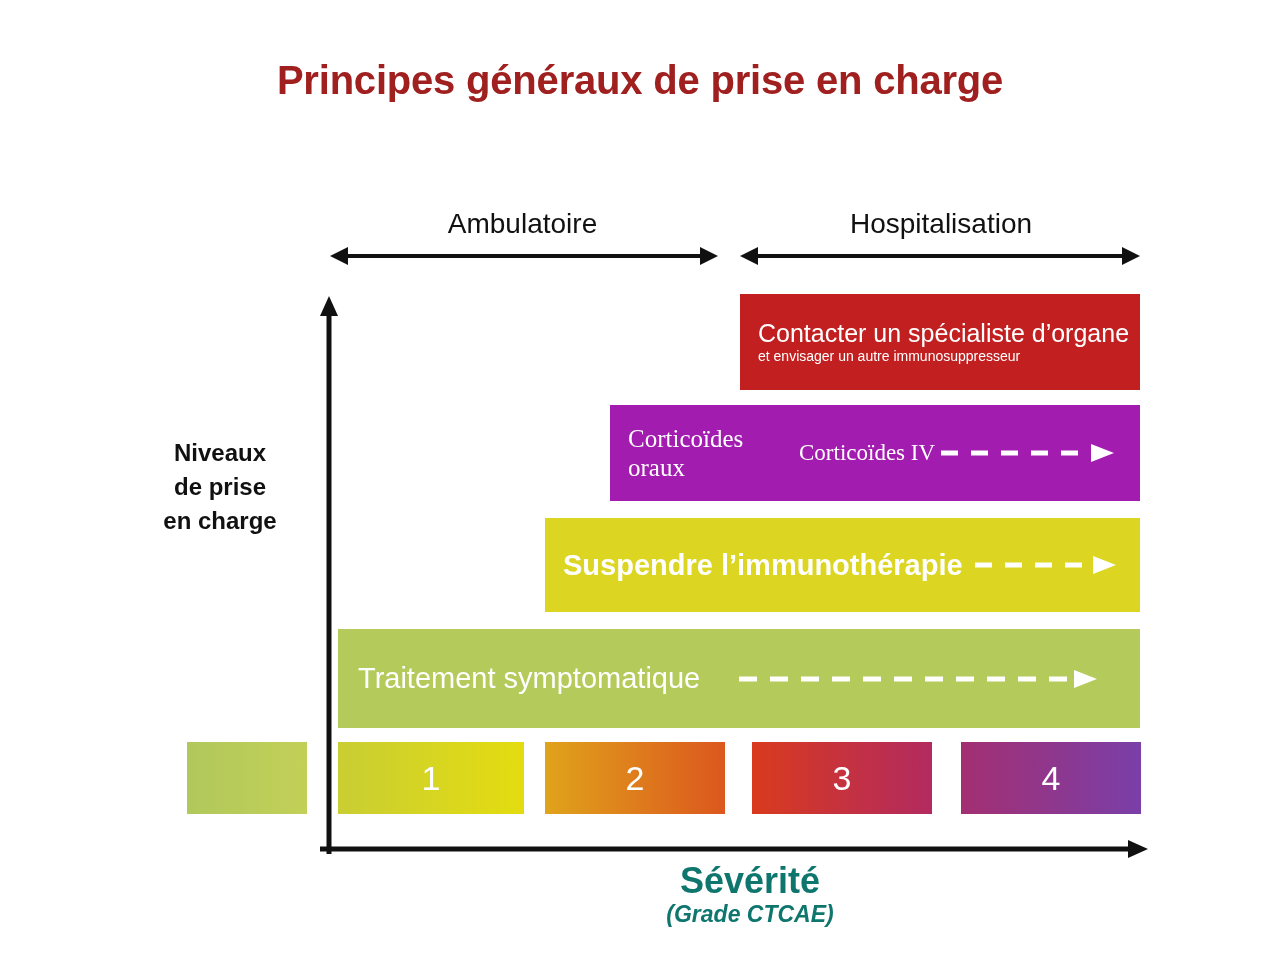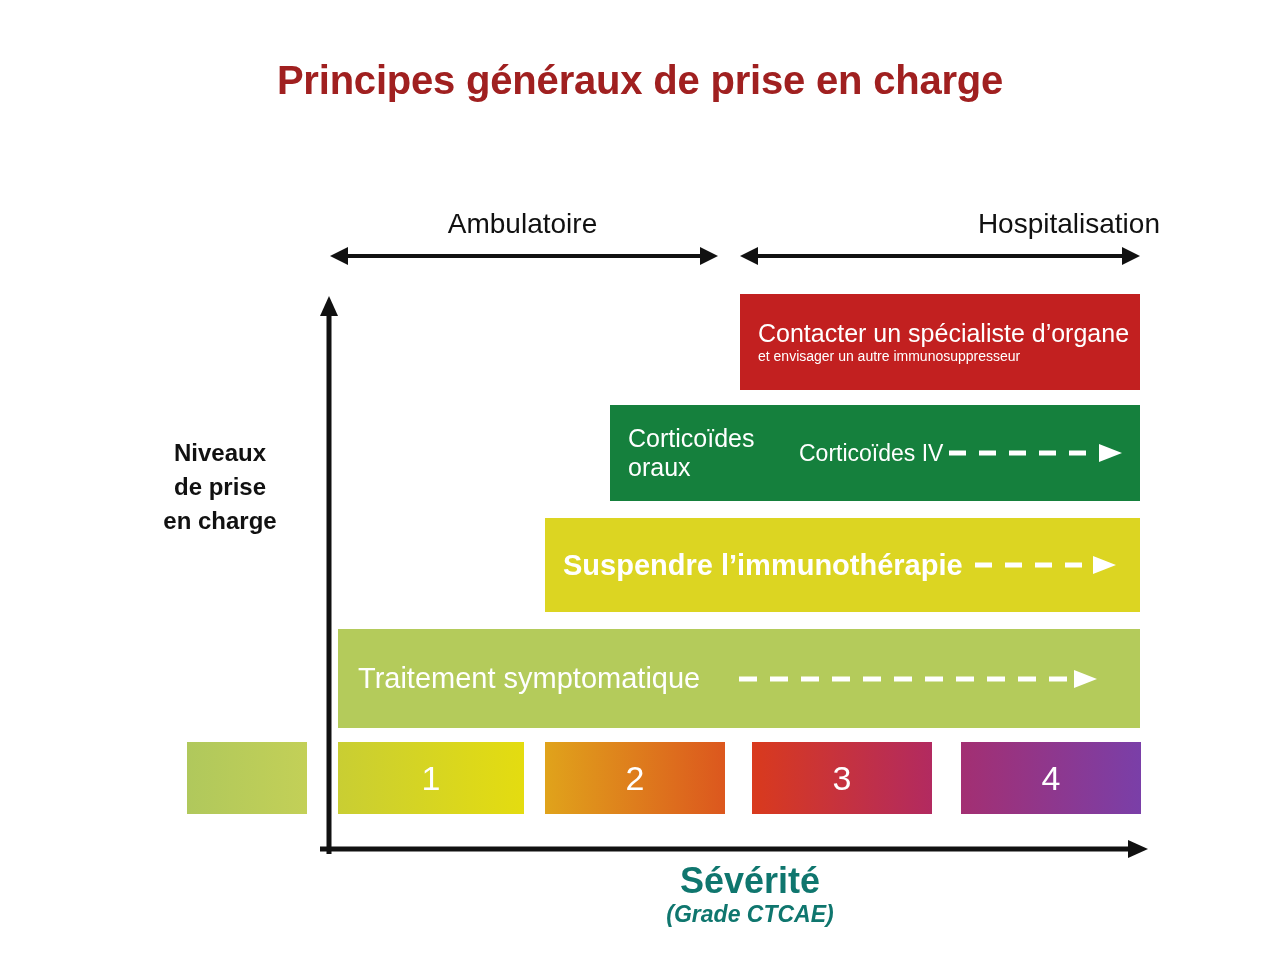--- a/index.html
+++ b/index.html
@@ -85,21 +85,21 @@
 
   
   .level-bar {
     position: absolute;
     display: flex;
     align-items: center;
     color: #ffffff;
     box-sizing: border-box;
   }
   .bar-red    { background: #C22020; }
-  .bar-orange { background: #15803d; }
+  .bar-orange { background: #a21caf; font-family: Liberation Serif, serif; }
   .bar-yellow { background: #DCD522; }
   .bar-green  { background: #B4CB5B; }
 
   .bar-text-main {
     font-size: 25px;
     line-height: 1.18;
     white-space: pre-line;
   }
   .bar-text-sub {
     font-size: 14px;
@@ -145,21 +145,21 @@
 <div class="phase-label" style="left:335px; top:208px; width:375px;">Ambulatoire</div>
 
 <div class="phase-arrow" style="left:330px; top:245px; width:388px;">
   <svg width="388" height="22" viewBox="0 0 388 22">
     <line x1="14" y1="11" x2="374" y2="11" stroke="#111111" stroke-width="4"></line>
     <polygon points="0,11 18,2 18,20" fill="#111111"></polygon>
     <polygon points="388,11 370,2 370,20" fill="#111111"></polygon>
   </svg>
 </div>
 
-<div class="phase-label" style="left:762px; top:208px; width:398px;text-align:right;">Hospitalisation</div>
+<div class="phase-label" style="left:742px; top:208px; width:398px;">Hospitalisation</div>
 
 <div class="phase-arrow" style="left:740px; top:245px; width:400px;">
   <svg width="400" height="22" viewBox="0 0 400 22">
     <line x1="14" y1="11" x2="386" y2="11" stroke="#111111" stroke-width="4"></line>
     <polygon points="0,11 18,2 18,20" fill="#111111"></polygon>
     <polygon points="400,11 382,2 382,20" fill="#111111"></polygon>
   </svg>
 </div>
 
 <div id="y-axis" style="left:318px; top:296px;">

